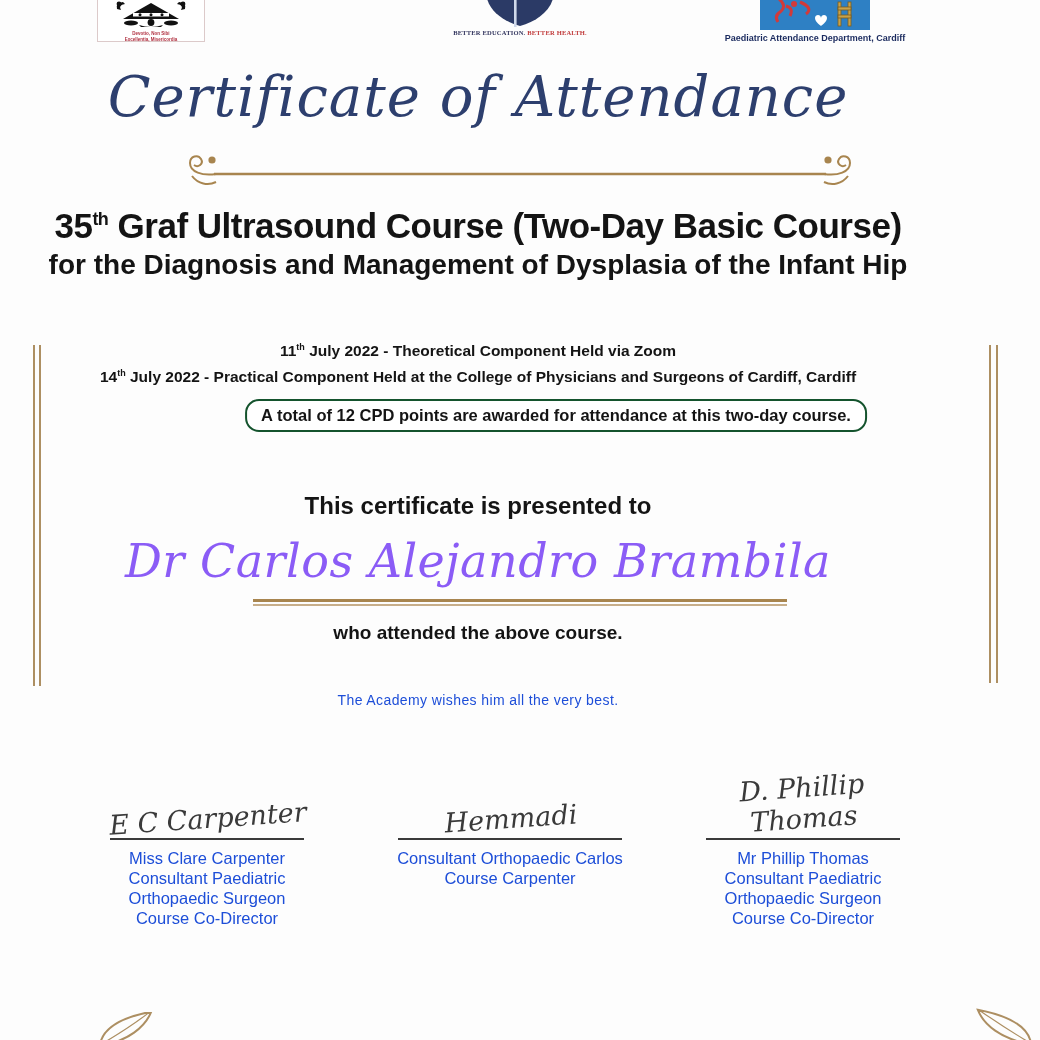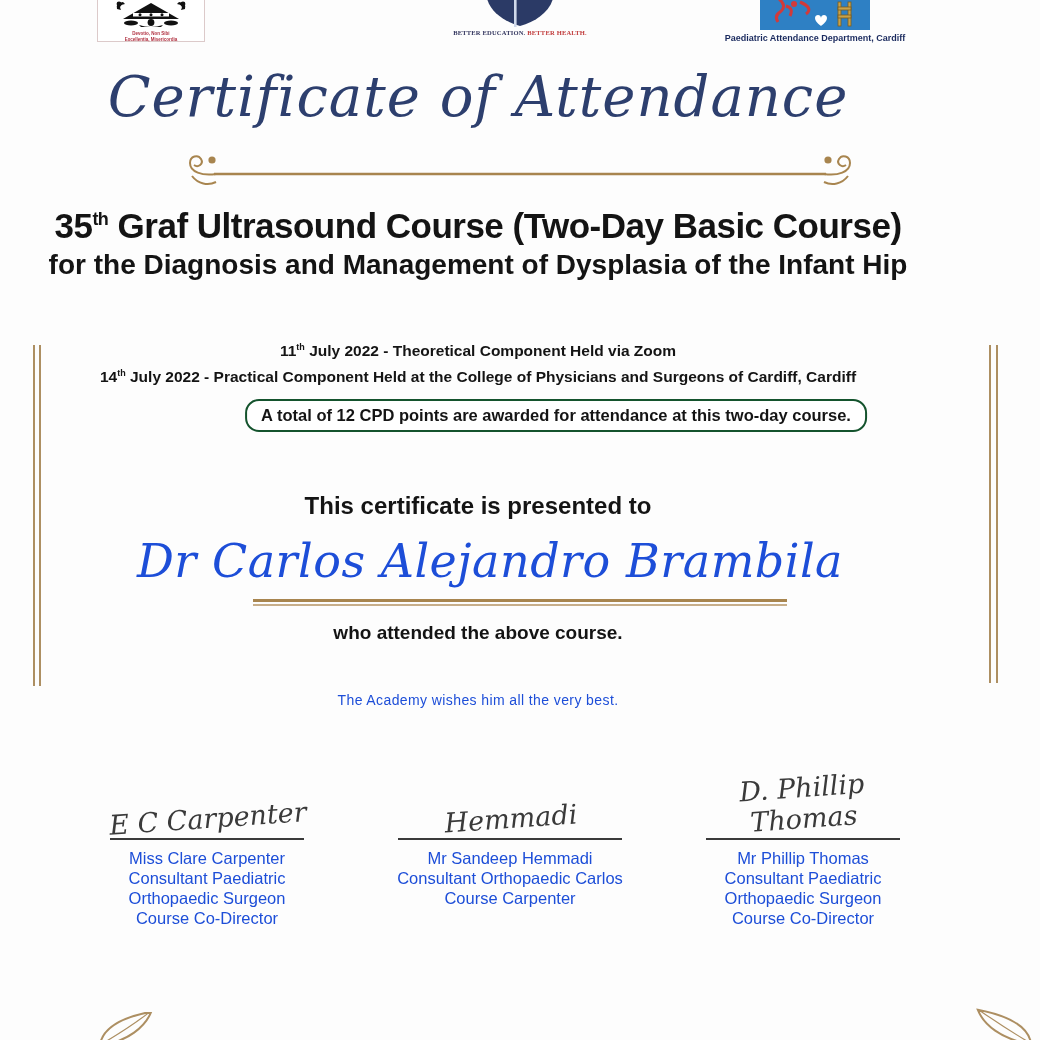--- a/index.html
+++ b/index.html
@@ -37,21 +37,21 @@
   .course-title sup{font-size:18px;}
   .course-subtitle{top:249px;font-size:28px;font-weight:bold;}
   .date-lines{top:316px;font-size:15.5px;font-weight:bold;line-height:22px;margin-top:20px;}
   .date-lines sup{font-size:9px;}
   .cpd-box{top:399px;left:50%;transform:translateX(-50%);
     border:2px solid #14532d;border-radius:14px;padding:5px 14px;
     font-size:16.5px;font-weight:bold;white-space:nowrap;background:#fff;margin-left:36px;}
 
   .presented{top:492px;font-size:24px;font-weight:bold;}
   .recipient{top:534px;font-family:"DejaVu Serif",serif;font-style:italic;
-    font-size:46px;color:#1d4ed8;letter-spacing:.5px;padding-left:12px;}
+    font-size:46px;color:#8b5cf6;letter-spacing:.5px;}
   .name-rule-1{top:599px;left:253px;width:534px;height:3px;background:#a8854f;}
   .name-rule-2{top:604px;left:253px;width:534px;height:1.5px;background:#c7ae8a;}
   .attended{top:622px;font-size:19px;font-weight:bold;}
   .wishes{top:692px;font-size:14px;color:#1d4ed8;letter-spacing:.4px;}
 
   
   .sig-col{position:absolute;top:778px;text-align:center;}
   .sig-script{height:56px;display:flex;align-items:flex-end;justify-content:center;
     font-family:"DejaVu Serif",serif;font-style:italic;font-size:27px;color:#3a3a3a;
     transform:rotate(-4deg);}
@@ -181,21 +181,20 @@
       <div>Consultant Paediatric</div>
       <div>Orthopaedic Surgeon</div>
       <div>Course Co-Director</div>
     </div>
   </div>
 
   <div class="sig-col" style="left:380px;width:260px;">
     <div class="sig-script">Hemmadi</div>
     <div class="sig-line"></div>
     <div class="sig-text">
-      <div>Mr Sandeep Hemmadi</div>
       <div>Consultant Orthopaedic Carlos</div>
       <div>Course Carpenter</div>
     </div>
   </div>
 
   <div class="sig-col" style="left:688px;width:230px;">
     <div class="sig-script">D. Phillip Thomas</div>
     <div class="sig-line"></div>
     <div class="sig-text">
       <div>Mr Phillip Thomas</div>

